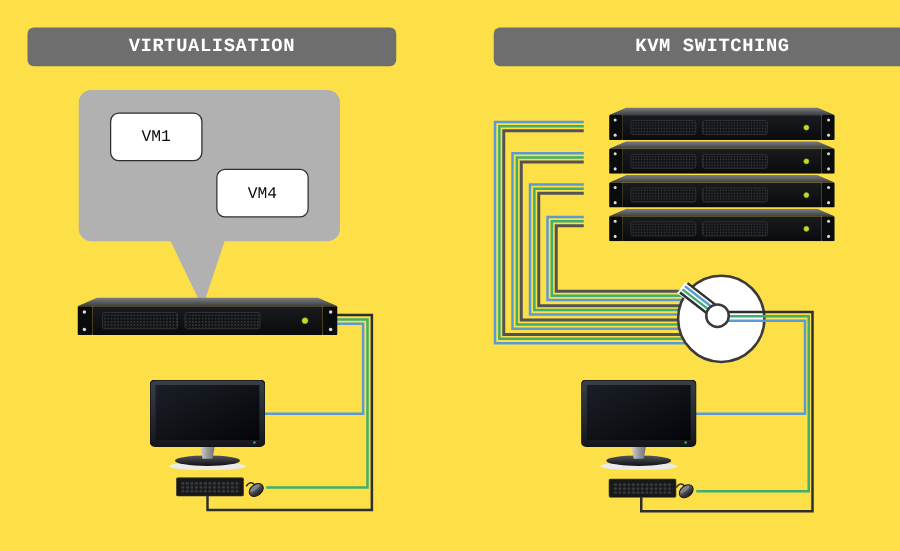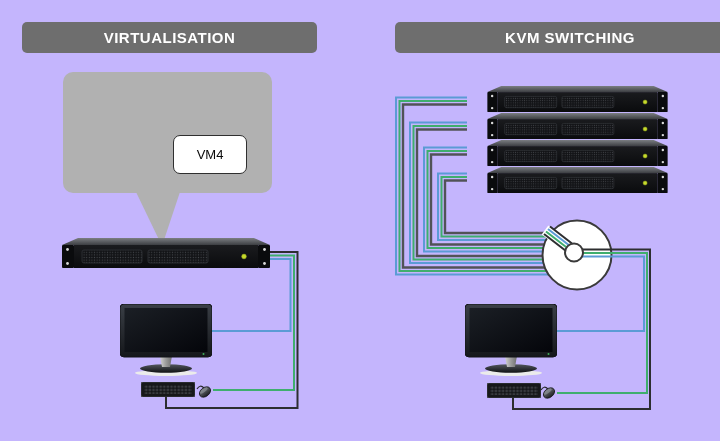--- a/index.html
+++ b/index.html
@@ -1,18 +1,18 @@
 <!DOCTYPE html>
 <html style="--header_bg: #6e6e6e; --header_text: #ffffff; --bubble_bg: #b1b1b1; --cable_blue: #5b9bd5; --cable_green: #3fae6e; --cable_dark: #2d2e30; --bundle_gray: #515357; --led_green: #c6da2c;"><head>
 <meta charset="utf-8">
 <style>
   html,body{margin:0;padding:0;background:#fff;}
   .canvas{
-    position:relative;width:720px;height:441px;background:#c4b5fd;overflow:hidden;
-    font-family:Liberation Sans, sans-serif;
+    position:relative;width:720px;height:441px;background:#fde047;overflow:hidden;
+    font-family:Liberation Mono, monospace;
   }
   .hdr{
     position:absolute;height:31px;border-radius:5px;
     background:var(--header_bg,#6e6e6e);color:var(--header_text,#fff);
     display:flex;align-items:center;justify-content:center;
     font-size:15px;font-weight:700;letter-spacing:.5px;
   }
   .hdr-left{left:22px;top:22px;width:295px;}
   .hdr-right{left:395px;top:22px;width:350px;}
   .bubble{
@@ -172,16 +172,17 @@
     <use href="#keyboard" x="487" y="383" width="54" height="15"></use>
 
     <use href="#mouse" x="196" y="383" width="18" height="16"></use>
     <use href="#mouse" x="540" y="384" width="18" height="16"></use>
   </svg>
 
   <div class="hdr hdr-left">VIRTUALISATION</div>
   <div class="hdr hdr-right">KVM SWITCHING</div>
 
   <div class="bubble">
+    <div class="vm vm1">VM1</div>
     <div class="vm vm4">VM4</div>
   </div>
 
 </div>
 
 </body></html>

